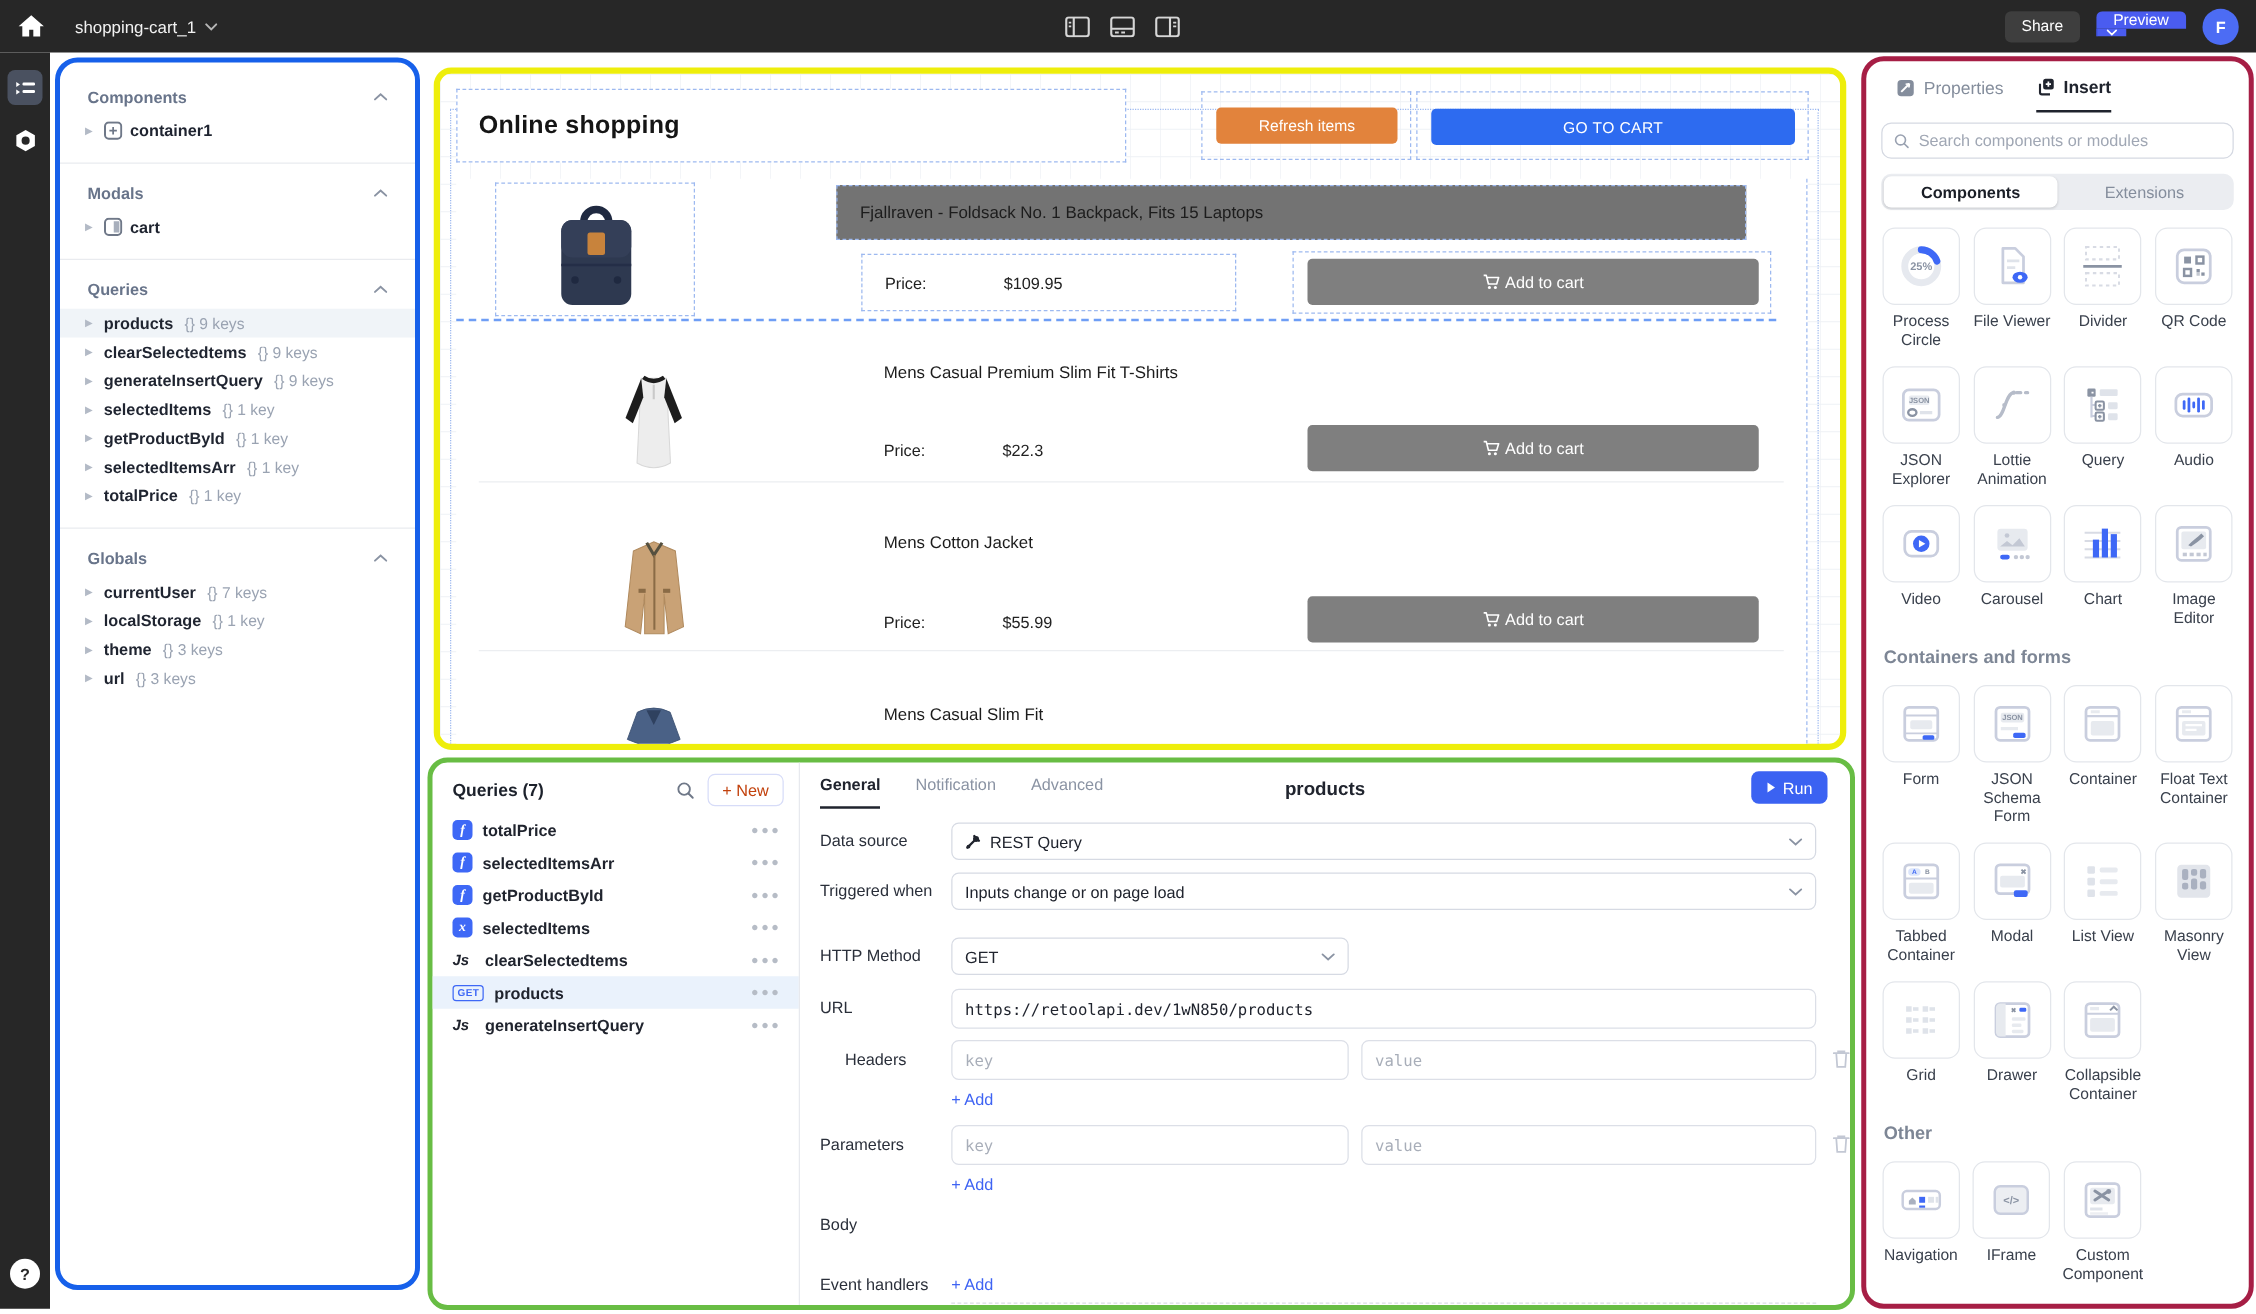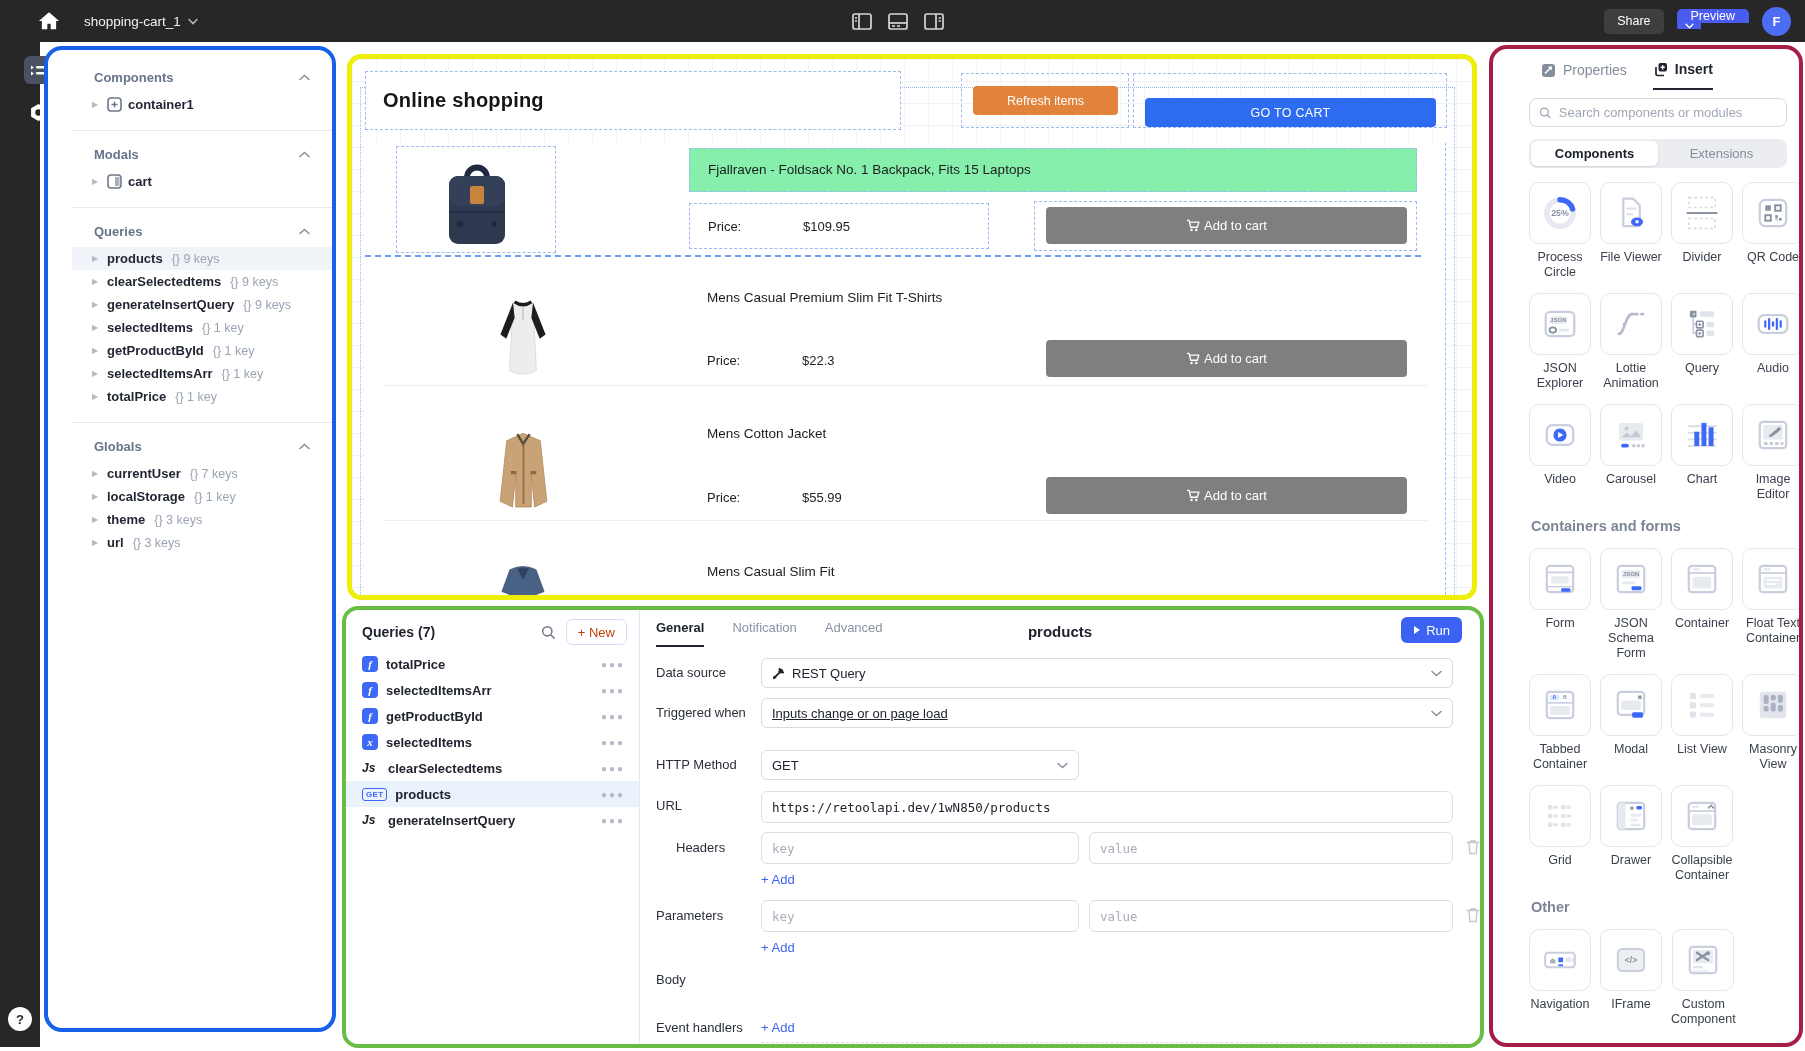--- a/index.html
+++ b/index.html
@@ -1,18 +1,18 @@
 <!DOCTYPE html>
 <html><head>
 <meta charset="utf-8">
 <style>
   * { margin:0; padding:0; box-sizing:border-box; }
   html,body { width:1805px; height:1051px; overflow:hidden; background:#fff;
     font-family:"Liberation Sans", sans-serif; -webkit-font-smoothing:antialiased; }
-  .abs { position:absolute;padding-left:24px; }
+  .abs { position:absolute; }
 
   
   #topbar { left:0; top:0; width:1805px; height:42px; background:#272727; display:flex; align-items:center; }
   .tb-home { width:26px; height:26px; margin-left:12px; display:flex; align-items:center; justify-content:center; cursor:pointer; }
   .tb-title { color:#f2f2f2; font-size:13.5px; margin-left:22px; display:flex; align-items:center; gap:7px; cursor:pointer; }
   .tb-title svg { opacity:.85; }
   .tb-center { position:absolute; left:852px; top:0; height:42px; display:flex; align-items:center; gap:16px; }
   .tb-toggle { cursor:pointer; display:flex; }
   .tb-right { position:absolute; right:14px; top:0; height:42px; display:flex; align-items:center; gap:13px; }
   .btn-share { background:#3e3e3e; color:#fff; font-size:12.5px; border:none; border-radius:5px; height:25px; padding:0 13px; cursor:pointer; }
@@ -291,36 +291,36 @@
 <div id="canvas" class="abs">
   <div class="canvas-grid"></div>
   <div class="abs dashed" style="left:8px; top:28px; width:1095px; height:540px; border-style:dotted;"></div>
 
   <div class="hdr-box dashed">
     <span class="hdr-title">Online shopping</span>
   </div>
   <div class="abs dashed" style="left:609px; top:14px; width:168px; height:55px;"></div>
   <button class="btn-orange" style="left:621px; top:27px; width:145px; height:29px;">Refresh items</button>
   <div class="abs dashed" style="left:781px; top:14px; width:314px; height:55px;"></div>
-  <button class="btn-blue-lg" style="left:793px; top:39px; width:291px; height:29px;">GO TO CART</button>
+  <button class="btn-blue-lg" style="left:793px; top:28px; width:291px; height:29px;">GO TO CART</button>
 
   <div class="listview">
 
     <div class="abs dashed" style="left:31px; top:3px; width:160px; height:107px;">
       <svg width="90" height="100" viewBox="0 0 90 100" style="position:absolute; left:35px; top:3px;">
         <path d="M35 28 C35 14 55 14 55 28" stroke="#1f2940" stroke-width="6" fill="none"></path>
         <rect x="17" y="26" width="56" height="68" rx="9" fill="#2e3950"></rect>
         <rect x="17" y="26" width="56" height="30" rx="9" fill="#343f58"></rect>
         <rect x="38" y="36" width="14" height="18" rx="2" fill="#c8833c"></rect>
         <circle cx="28" cy="74" r="3" fill="#1f2940"></circle>
           <circle cx="62" cy="74" r="3" fill="#1f2940"></circle>
         <line x1="17" y1="62" x2="73" y2="62" stroke="#242e47" stroke-width="2"></line>
       </svg>
     </div>
-    <div class="abs dashed" style="left:324px; top:5px; width:728px; height:44px; background:#86efac;">
+    <div class="abs dashed" style="left:304px; top:5px; width:728px; height:44px; background:#737373;">
       <span class="p-title" style="left:18px; top:13px;">Fjallraven - Foldsack No. 1 Backpack, Fits 15 Laptops</span>
     </div>
     <div class="abs dashed" style="left:324px; top:60px; width:300px; height:46px; background:#fff;">
       <span class="p-price-l" style="left:18px; top:15px;">Price:</span>
       <span class="p-price-v" style="left:113px; top:15px;">$109.95</span>
     </div>
     <div class="abs dashed" style="left:669px; top:58px; width:383px; height:50px;"></div>
     <button class="addcart" style="top:64px;">
       <svg width="14" height="13" viewBox="0 0 16 15">
           <path d="M1 1.5 h2.4 l2 8 h7.6 l1.8-6 H4" stroke="#fff" stroke-width="1.5" fill="none" stroke-linejoin="round"></path>
@@ -448,21 +448,21 @@
           <circle cx="9.5" cy="4.5" r="2.6" fill="#20242e"></circle>
           <circle cx="3" cy="11" r="1.6" fill="#20242e"></circle>
         </svg>
       <span>REST Query</span>
       <svg class="chev" width="11" height="7" viewBox="0 0 11 7">
           <path d="M1 1.5 L5.5 5.5 L10 1.5" stroke="#8a93a3" stroke-width="1.5" fill="none" stroke-linecap="round"></path>
         </svg>
     </div>
 
     <span class="f-label" style="top:95px;">Triggered when</span>
-    <div class="f-ctl" style="top:88px; width:692px;text-decoration:underline;">
+    <div class="f-ctl" style="top:88px; width:692px;">
       <span>Inputs change or on page load</span>
       <svg class="chev" width="11" height="7" viewBox="0 0 11 7">
           <path d="M1 1.5 L5.5 5.5 L10 1.5" stroke="#8a93a3" stroke-width="1.5" fill="none" stroke-linecap="round"></path>
         </svg>
     </div>
 
     <span class="f-label" style="top:147px;">HTTP Method</span>
     <div class="f-ctl" style="top:140px; width:318px;">
       <span>GET</span>
       <svg class="chev" width="11" height="7" viewBox="0 0 11 7">

